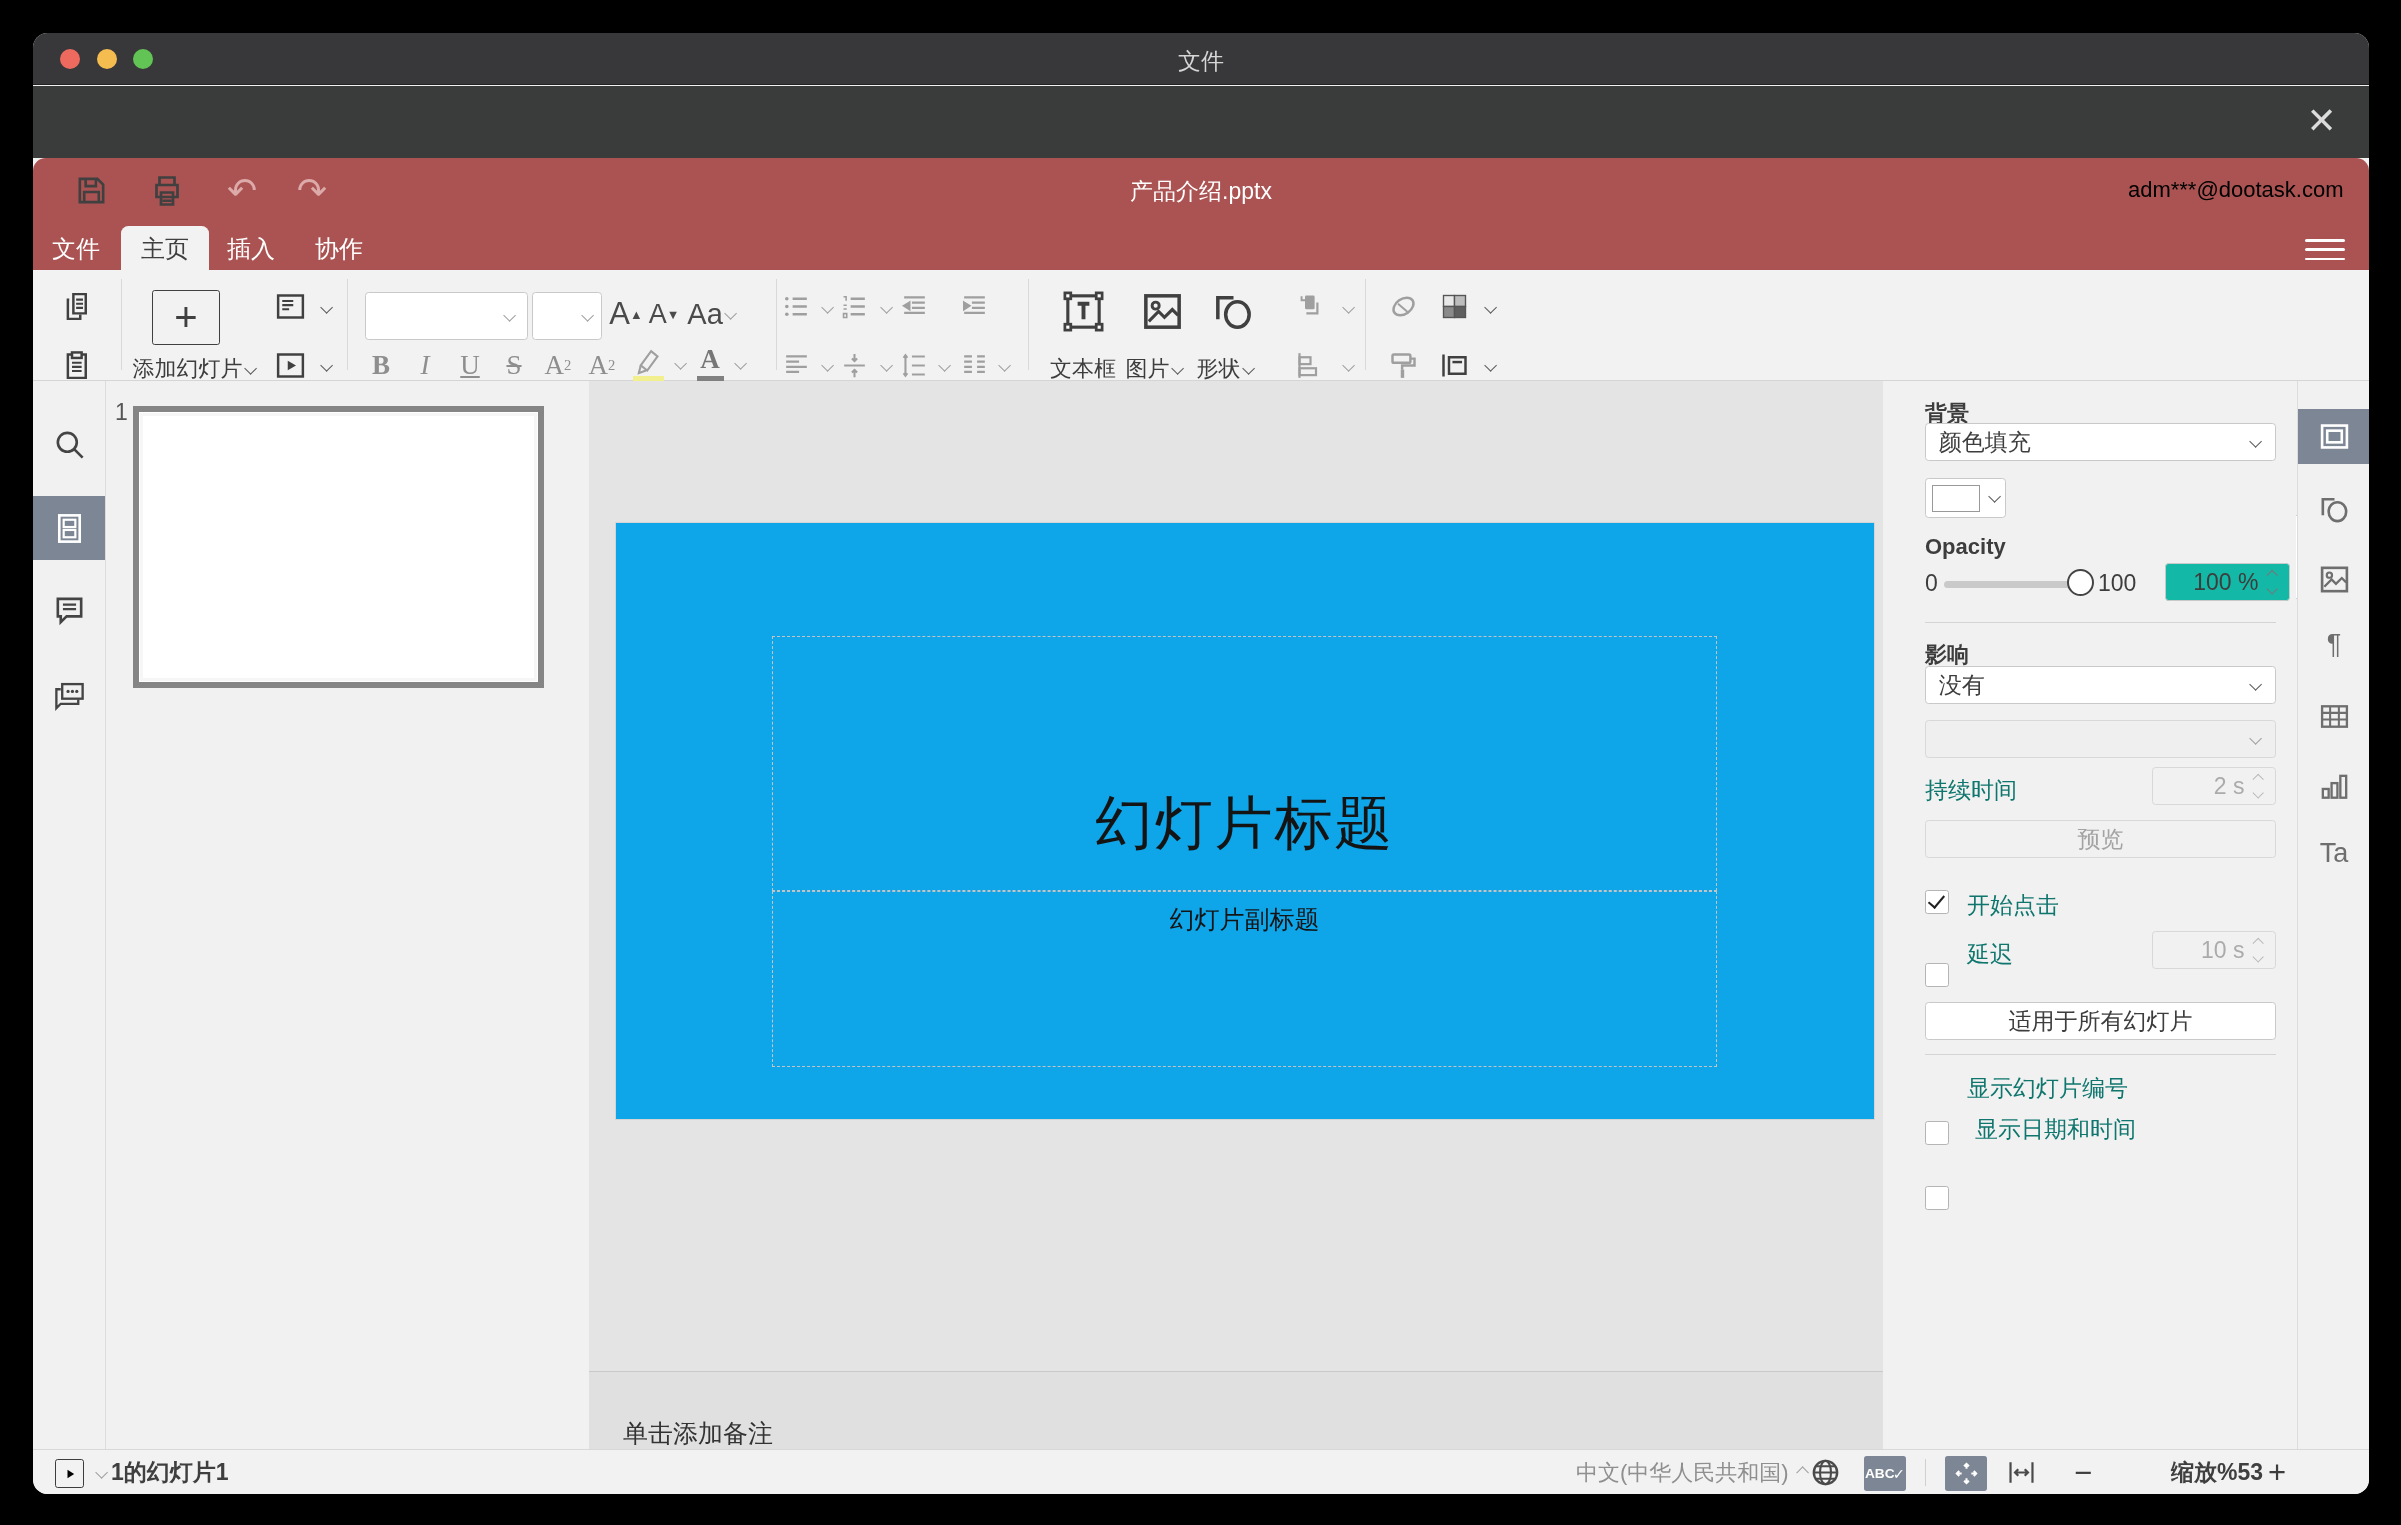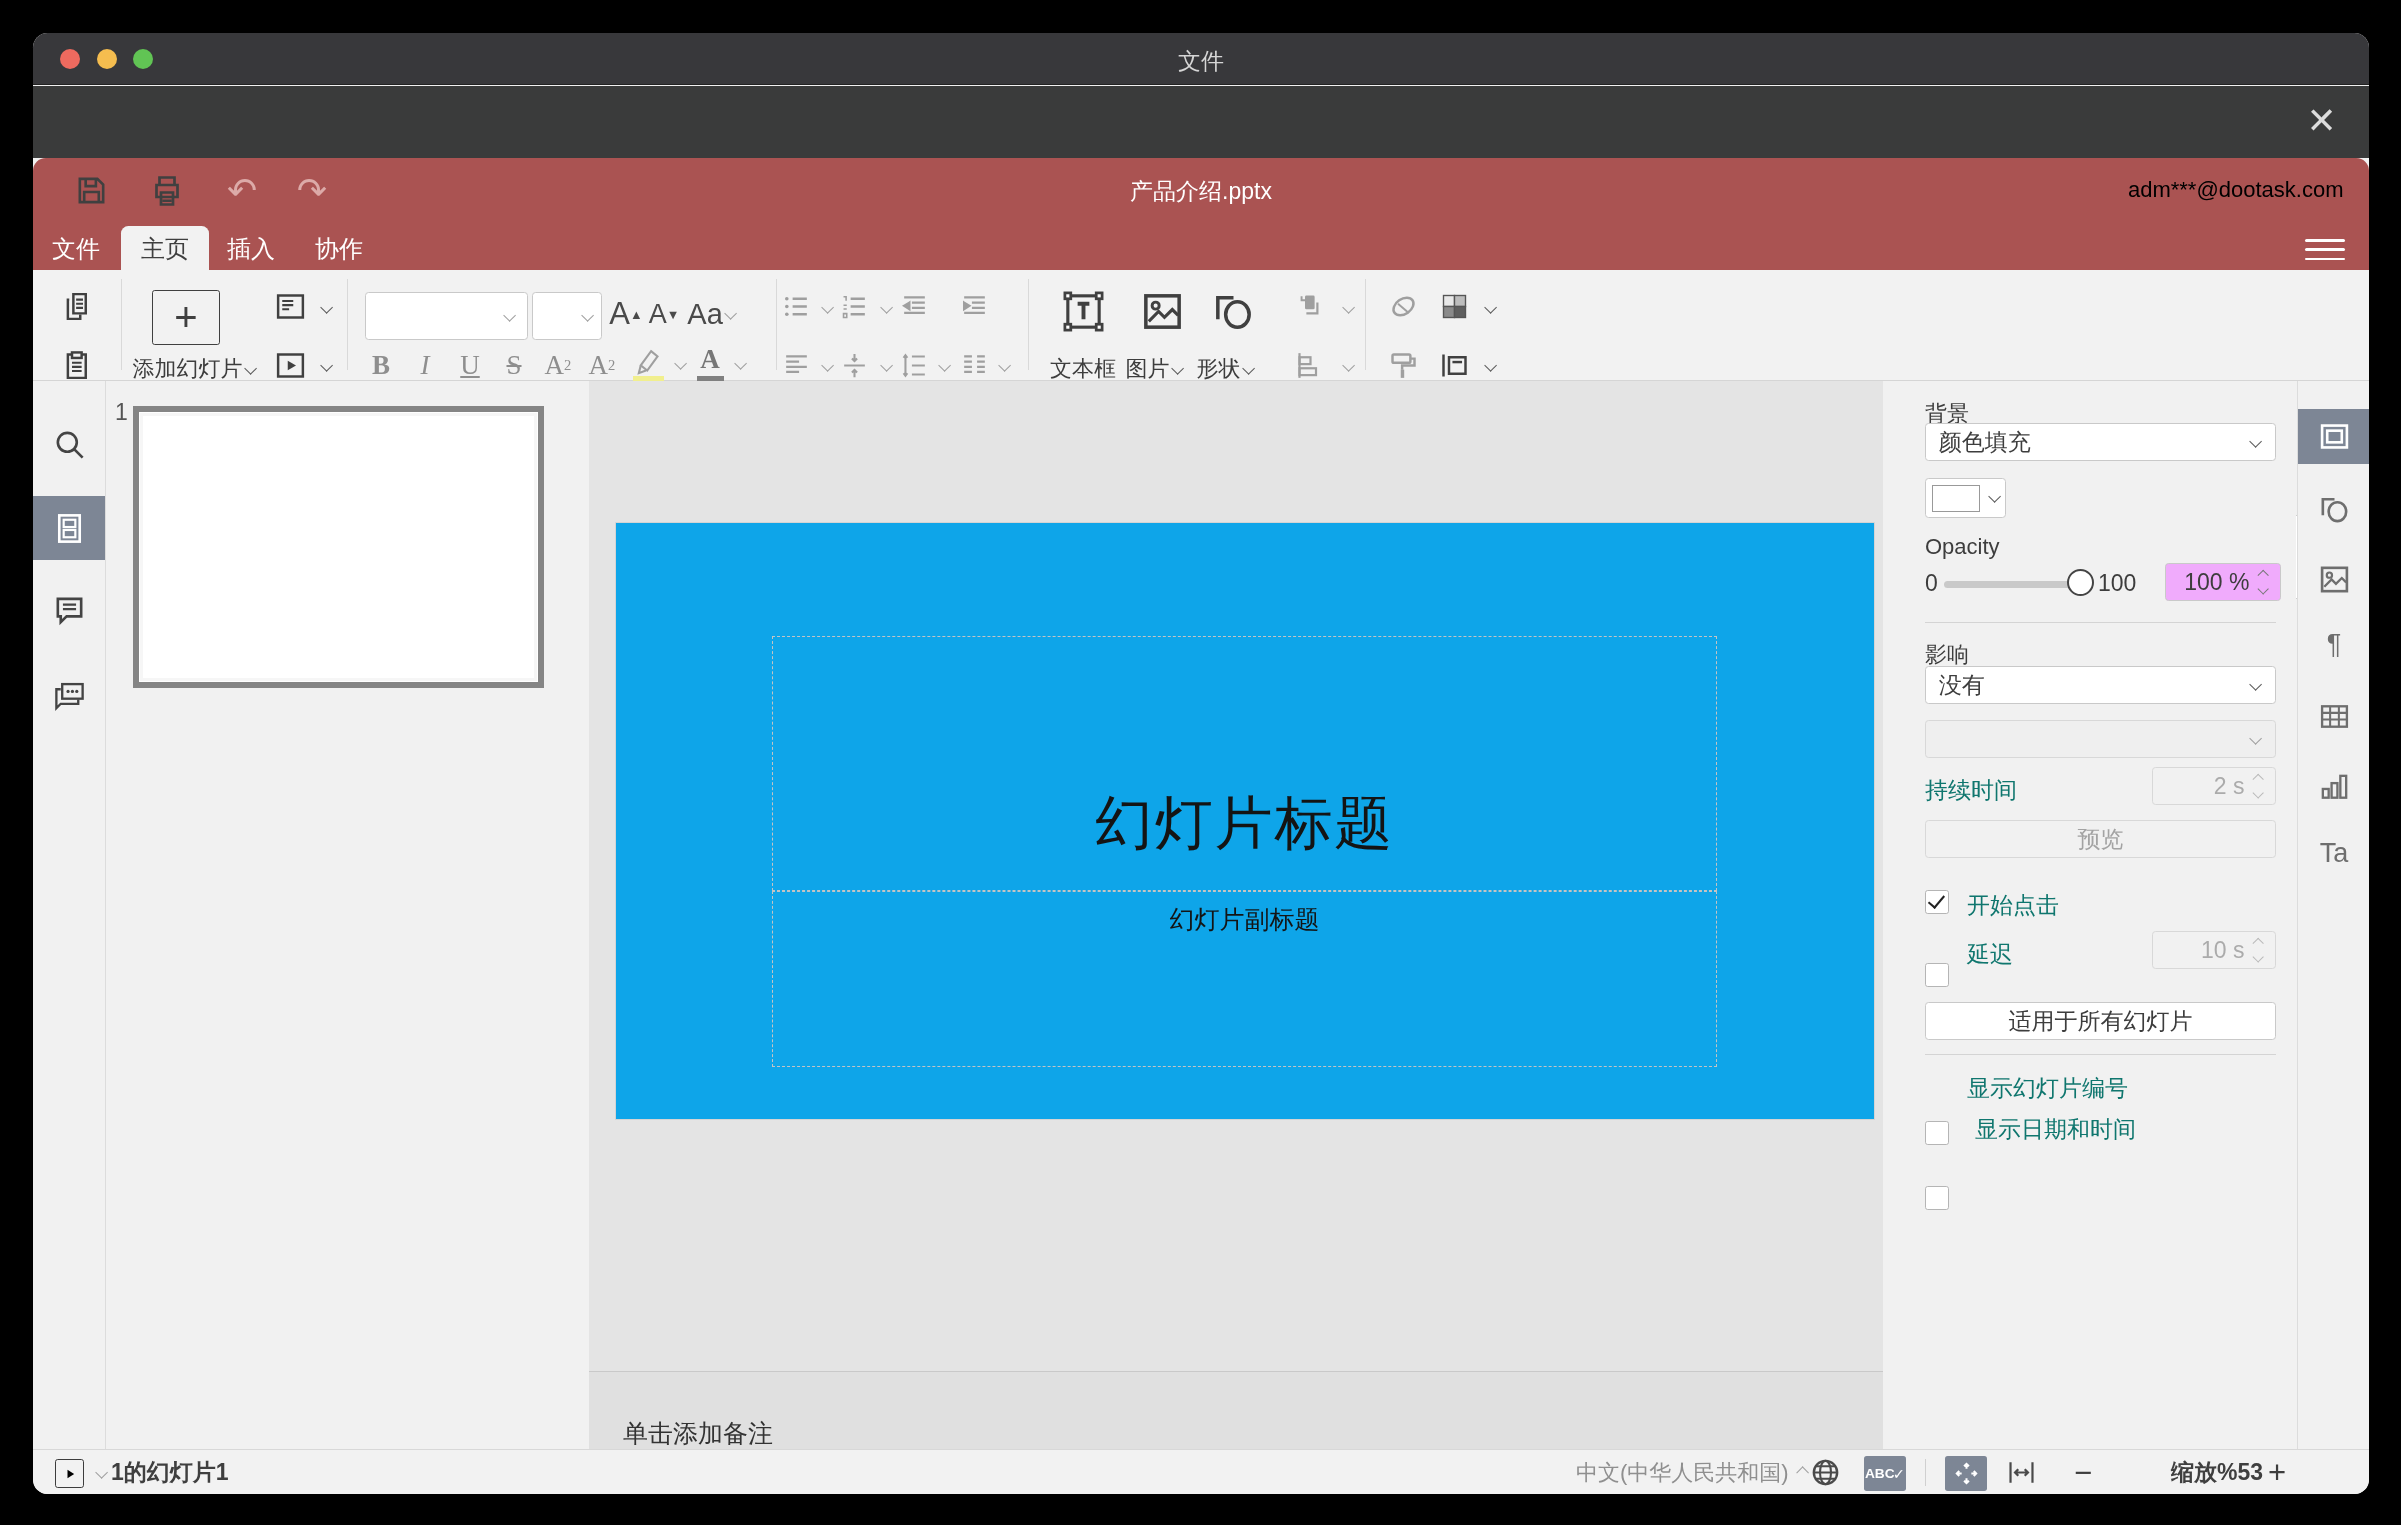--- a/index.html
+++ b/index.html
@@ -64,27 +64,27 @@
   #ph-title{left:156px;top:113px;width:945px;height:255px;align-items:flex-end;}
   #ph-title span{font-size:58px;font-weight:500;color:#141414;padding-bottom:27px;letter-spacing:1.8px;}
   #ph-sub{left:156px;top:368px;width:945px;height:176px;align-items:flex-start;}
   #ph-sub span{font-size:25px;color:#141414;padding-top:11px;}
   
   #notes{left:556px;top:1338px;width:1295px;height:78px;background:#e0e0e0;border-top:0.9px solid #c9c9c9;
     display:flex;align-items:flex-end;}
   #notes span{margin-left:34px;font-size:25px;color:#333;}
   
   #rpanel{left:1850px;top:348px;width:413px;height:1068px;background:#f1f1f1;}
-  .plabel{font-size:22px;font-weight:normal;color:#3d3d3d;}
+  .plabel{font-size:22px;font-weight:bold;color:#3d3d3d;}
   .pselect{left:42px;width:351px;height:38px;background:#fff;border:0.9px solid #c9c9c9;border-radius:3.6px;
     display:flex;align-items:center;box-sizing:border-box;font-size:23px;color:#3d3d3d;}
   .pselect .sv{margin-left:12.8px;flex:1;}
   .pselect .chev{margin-right:14.6px;}
   .pselect.disabled{background:#efefef;border-color:#d8d8d8;}
-  .spin{width:116px;height:38px;background:#f0abfc;border:0.9px solid #c9c9c9;border-radius:3.6px;box-sizing:border-box;
+  .spin{width:125px;height:38px;background:#14b8a6;border:0.9px solid #c9c9c9;border-radius:3.6px;box-sizing:border-box;
     display:flex;align-items:center;font-size:23px;color:#3d3d3d;}
   .spin .val{flex:1;text-align:right;}
   .spin.disabled{background:#f1f1f1;border-color:#d8d8d8;color:#ababab;}
   .stepper{width:27px;display:flex;flex-direction:column;align-items:center;gap:5.5px;padding-right:3.6px;}
   .stepper i{width:7.3px;height:7.3px;border-right:1.8px solid #777;border-bottom:1.8px solid #777;display:block;}
   .stepper i.up{transform:rotate(-135deg);}
   .stepper i.dn{transform:rotate(45deg);}
   .spin.disabled .stepper i{border-color:#b9b9b9;}
   .pdiv{left:42px;width:351px;height:0.9px;background:#d4d4d4;}
   .cb{width:24px;height:24px;background:#fff;border:0.9px solid #b5b5b5;border-radius:2.7px;box-sizing:border-box;position:relative;cursor:pointer;}

